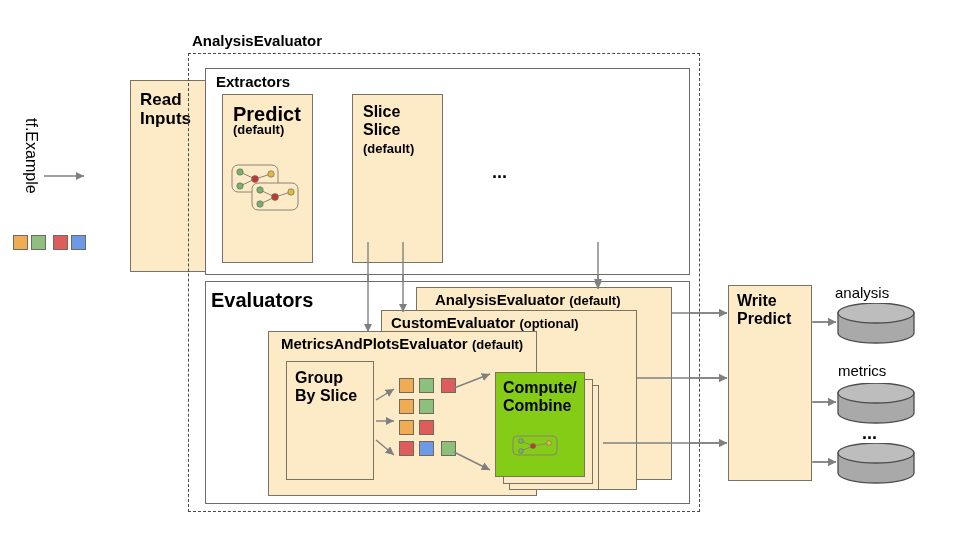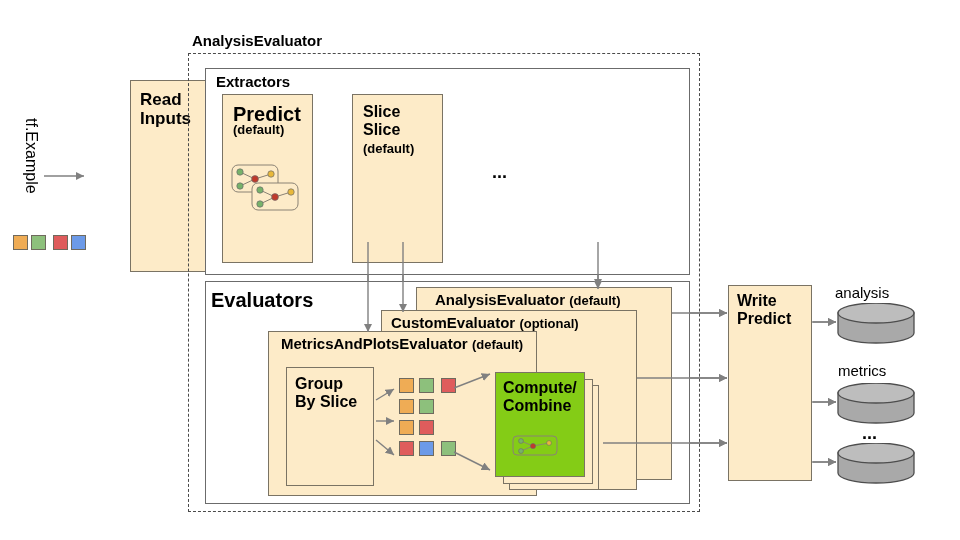--- a/index.html
+++ b/index.html
@@ -181,21 +181,21 @@
       <span class="sub" style="font-size:13px;font-weight:bold;">(optional)</span>
     </div>
   </div>
 
   <div class="abs tan" style="left:268px;top:331px;width:269px;height:165px;">
     <div class="boxtitle" style="left:12px;top:4px;font-size:15px;">
       <span>MetricsAndPlotsEvaluator</span>
       <span class="sub" style="font-size:13px;font-weight:bold;">(default)</span>
     </div>
 
-    <div class="abs" style="left:17px;top:35px;width:88px;height:119px;background:#fdebc8;border:1px solid #7a7364;">
+    <div class="abs" style="left:17px;top:29px;width:88px;height:119px;background:#fdebc8;border:1px solid #7a7364;">
       <div class="boxtitle" style="left:8px;top:7px;font-size:16px;">
         <span>Group</span><br>
         <span>By Slice</span>
       </div>
     </div>
 
     <div class="abs" style="left:130px;top:46px;width:70px;height:90px;">
       <span class="sqr" style="left:0px;top:0px;background:#efac55;"></span>
       <span class="sqr" style="left:20px;top:0px;background:#8dc07c;"></span>
       <span class="sqr" style="left:42px;top:0px;background:#df5c5c;"></span>

